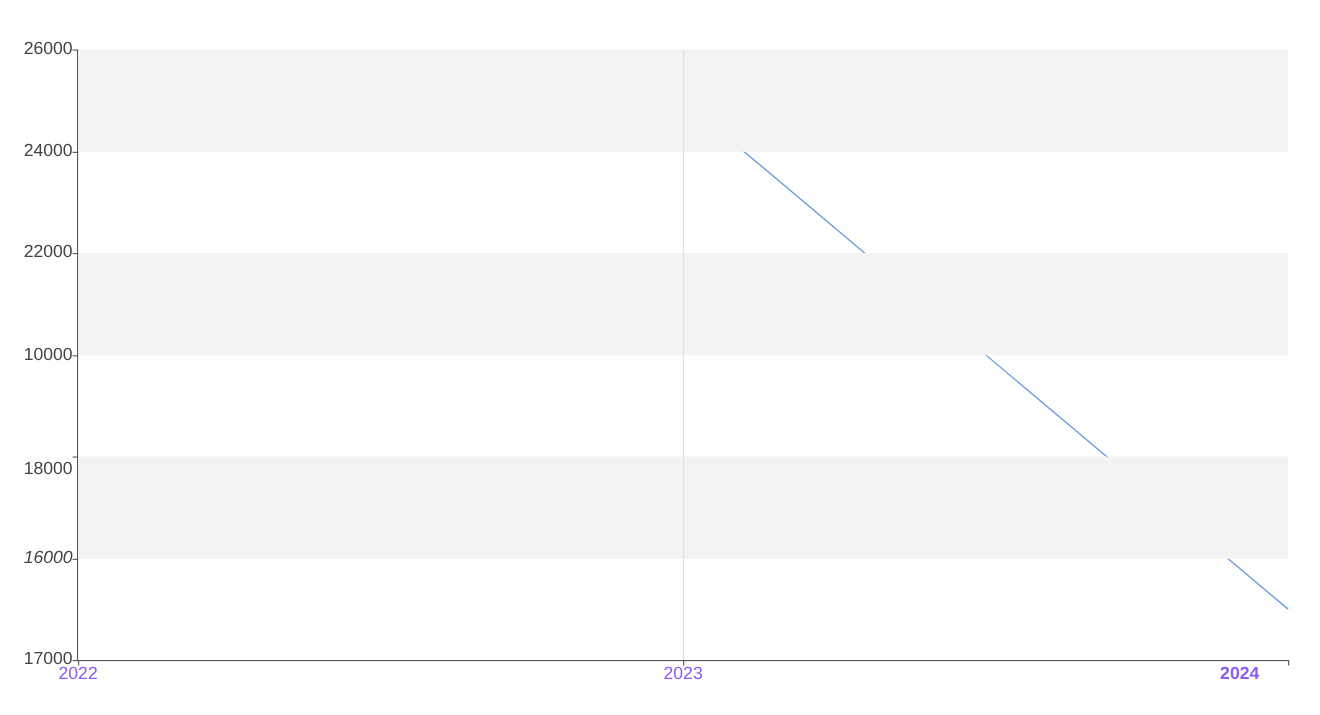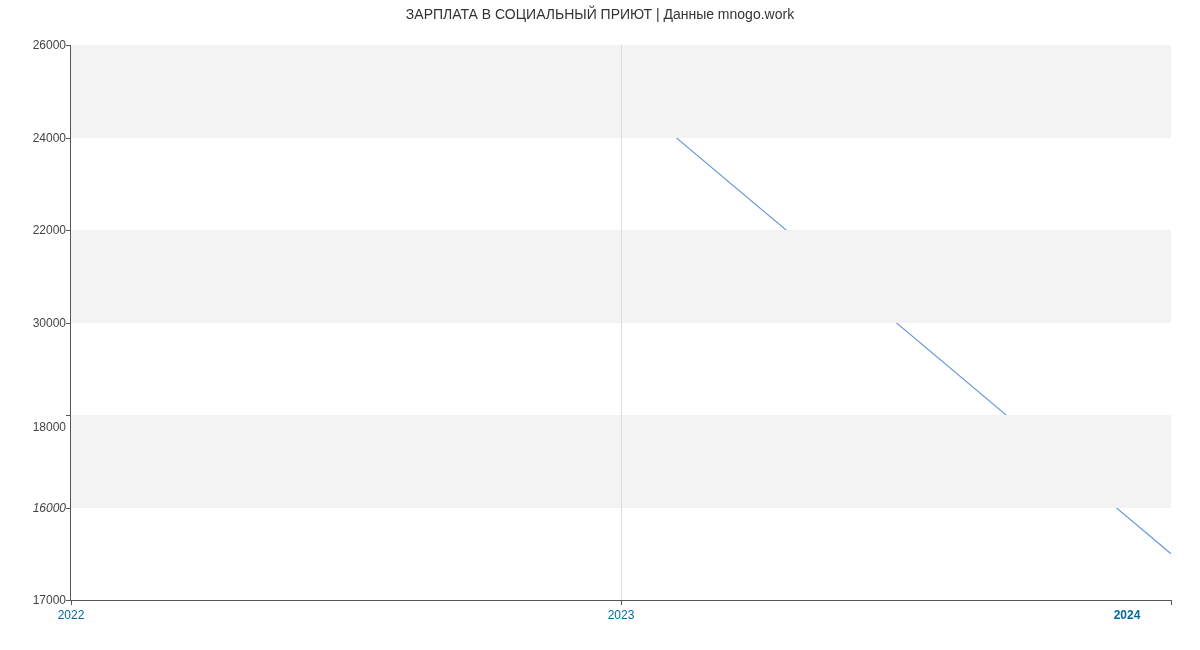--- a/index.html
+++ b/index.html
@@ -39,29 +39,29 @@
     position: absolute;
     left: 0;
     width: 100%;
     background: #f3f3f3;
   }
   .y-tick {
     position: absolute;
     left: -50px;
     width: 45px;
     text-align: right;
-    font-size: 12px;
+    font-size: 16px;
     color: #444;
     transform: translateY(-50%);
   }
   .x-tick {
     position: absolute;
     bottom: -22px;
-    font-size: 12px;
-    color: #0369a1;
+    font-size: 16px;
+    color: #8b5cf6;
     transform: translateX(-50%);
   }
   .x-grid {
     position: absolute;
     top: 0;
     bottom: 0;
     width: 0;
     border-left: 1px solid #ddd;
   }
   .y-tick-mark {
@@ -89,35 +89,34 @@
   .series-path {
     fill: none;
     stroke: #6699e0;
     stroke-width: 1.2;
   }
 </style>
 </head>
 <body>
 
 <div class="chart-wrap">
-  <div class="title">ЗАРПЛАТА В СОЦИАЛЬНЫЙ ПРИЮТ | Данные mnogo.work</div>
   <div class="plot" id="plot">
     <svg class="line-layer" id="line-layer" preserveAspectRatio="none" viewBox="0 0 1100 555">
         <path d="M0,46.25 L550,46.25 L1100,508.75" class="series-path" style="stroke: rgb(102, 153, 224);"></path>
       </svg>
   <div class="band" style="top: 370px; height: 92.5px;"></div>
       <div class="band" style="top: 185px; height: 92.5px;"></div>
       <div class="band" style="top: 0px; height: 92.5px;"></div>
       <div class="y-tick" style="top: 555px;">17000</div>
       <div class="y-tick-mark" style="top: 555px;"></div>
       <div class="y-tick" style="top: 462.5px; font-style: italic;">16000</div>
       <div class="y-tick-mark" style="top: 462.5px;"></div>
       <div class="y-tick" style="top: 382px;">18000</div>
       <div class="y-tick-mark" style="top: 370px;"></div>
-      <div class="y-tick" style="top: 277.5px;">30000</div>
+      <div class="y-tick" style="top: 277.5px;">10000</div>
       <div class="y-tick-mark" style="top: 277.5px;"></div>
       <div class="y-tick" style="top: 185px;">22000</div>
       <div class="y-tick-mark" style="top: 185px;"></div>
       <div class="y-tick" style="top: 92.5px;">24000</div>
       <div class="y-tick-mark" style="top: 92.5px;"></div>
       <div class="y-tick" style="top: 0px;">26000</div>
       <div class="y-tick-mark" style="top: 0px;"></div>
       <div class="x-tick" style="left: 0px;">2022</div>
       <div class="x-tick-mark" style="left: 0px;"></div>
       <div class="x-grid" style="left: 550px;"></div>

